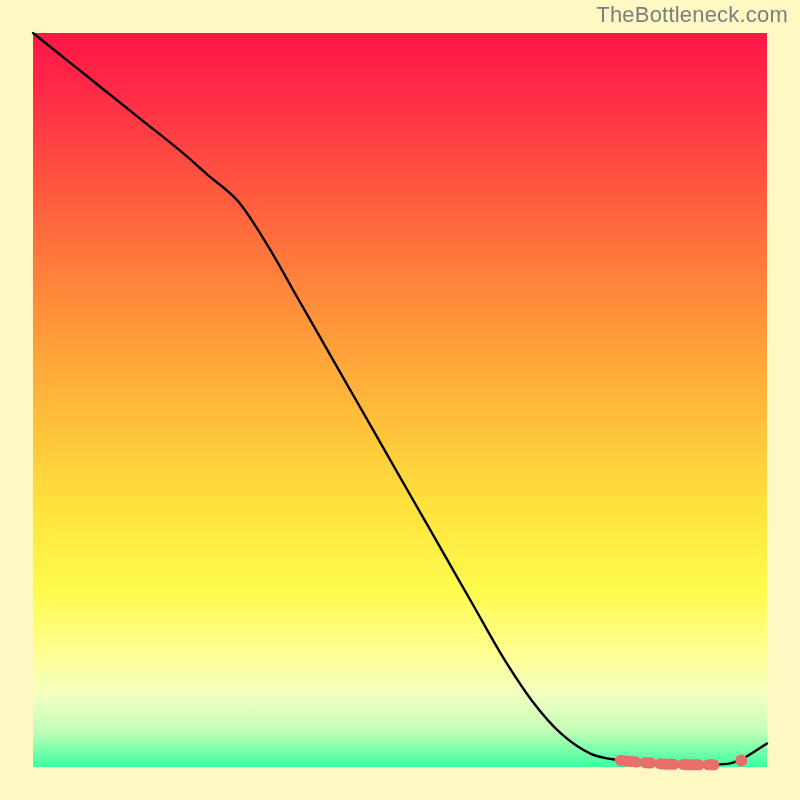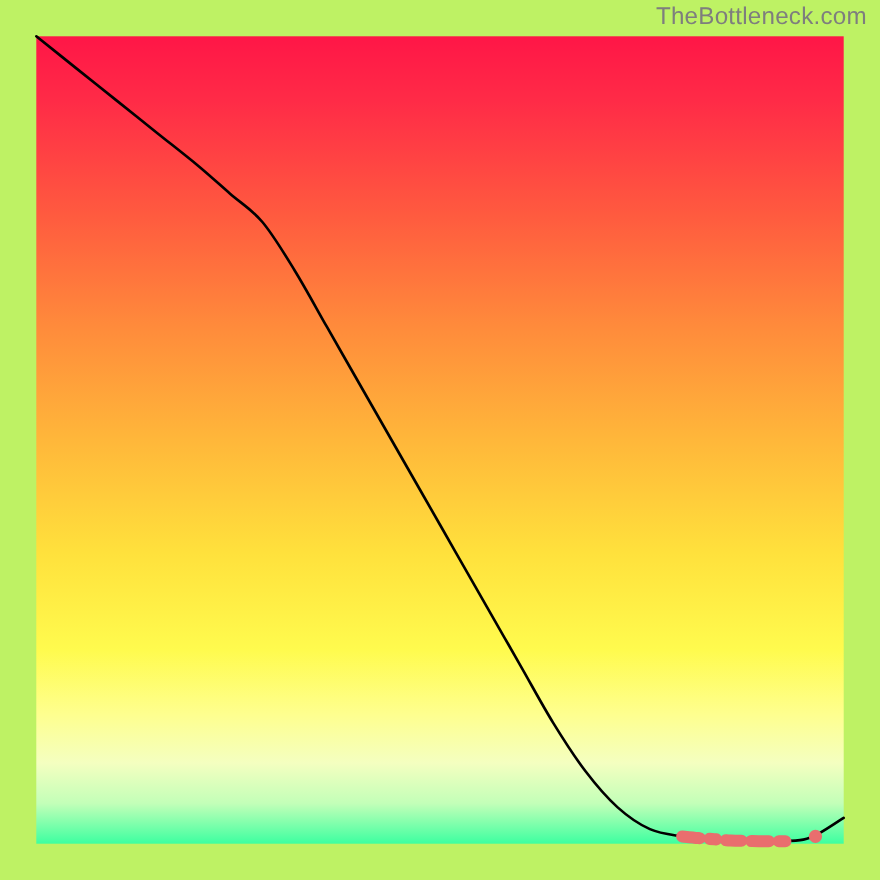--- a/index.html
+++ b/index.html
@@ -8,21 +8,21 @@
     width: 800px;
     height: 800px;
     background: #000;
     font-family: Arial, Helvetica, sans-serif;
     overflow: hidden;
   }
   .frame {
     position: relative;
     width: 800px;
     height: 800px;
-    background: #bef264;
+    background: #fef9c3;
   }
   .attribution {
     position: absolute;
     top: 2px;
     right: 12px;
     color: #7e7e7e;
     font-size: 22px;
     font-weight: 500;
     letter-spacing: 0.2px;
   }

